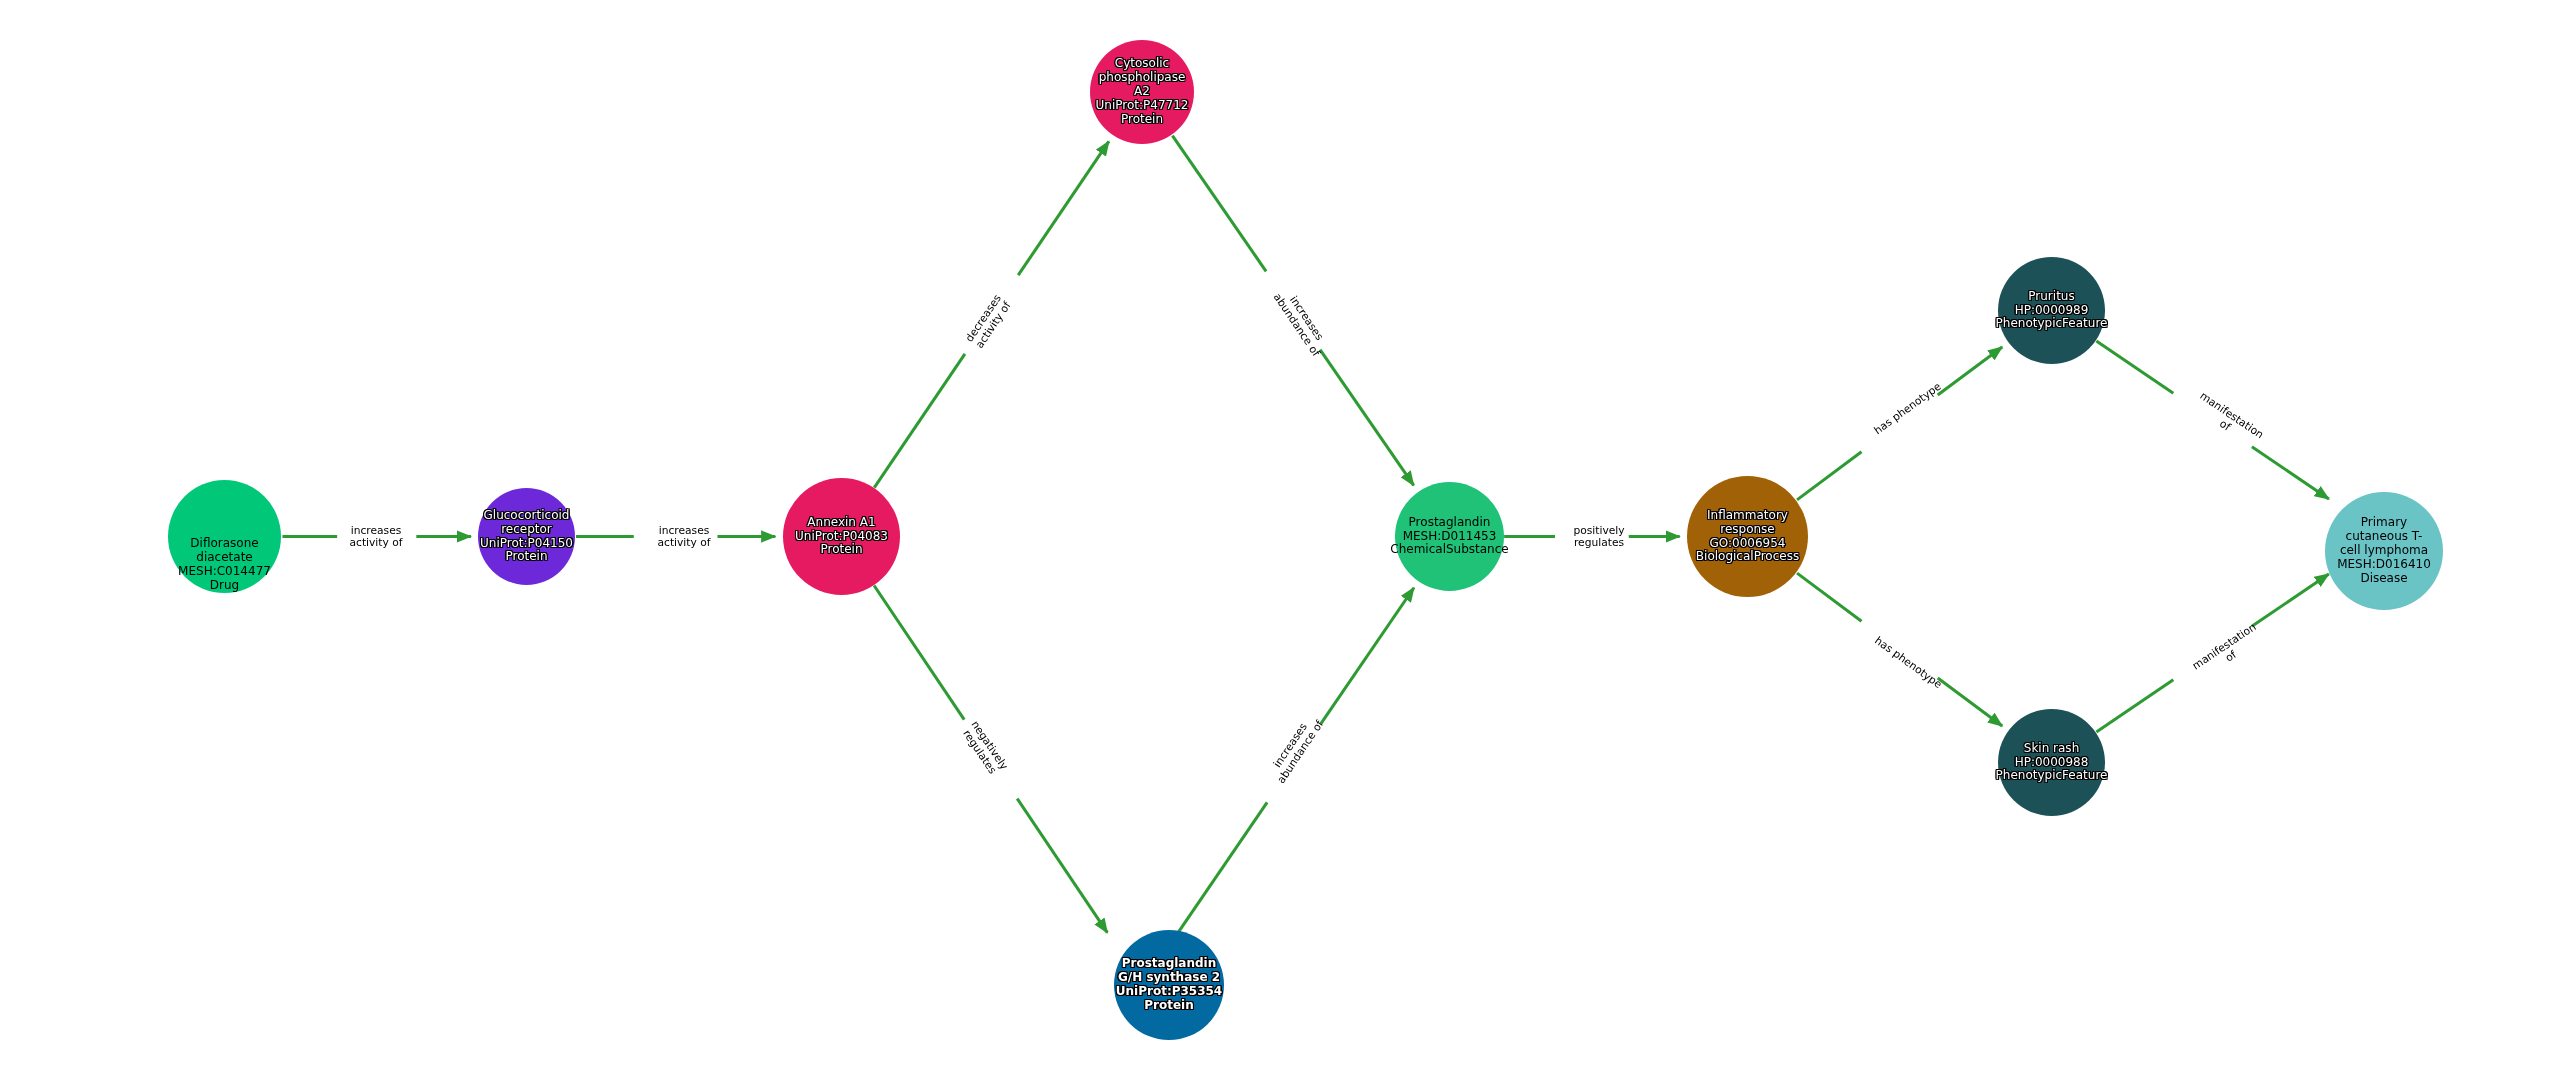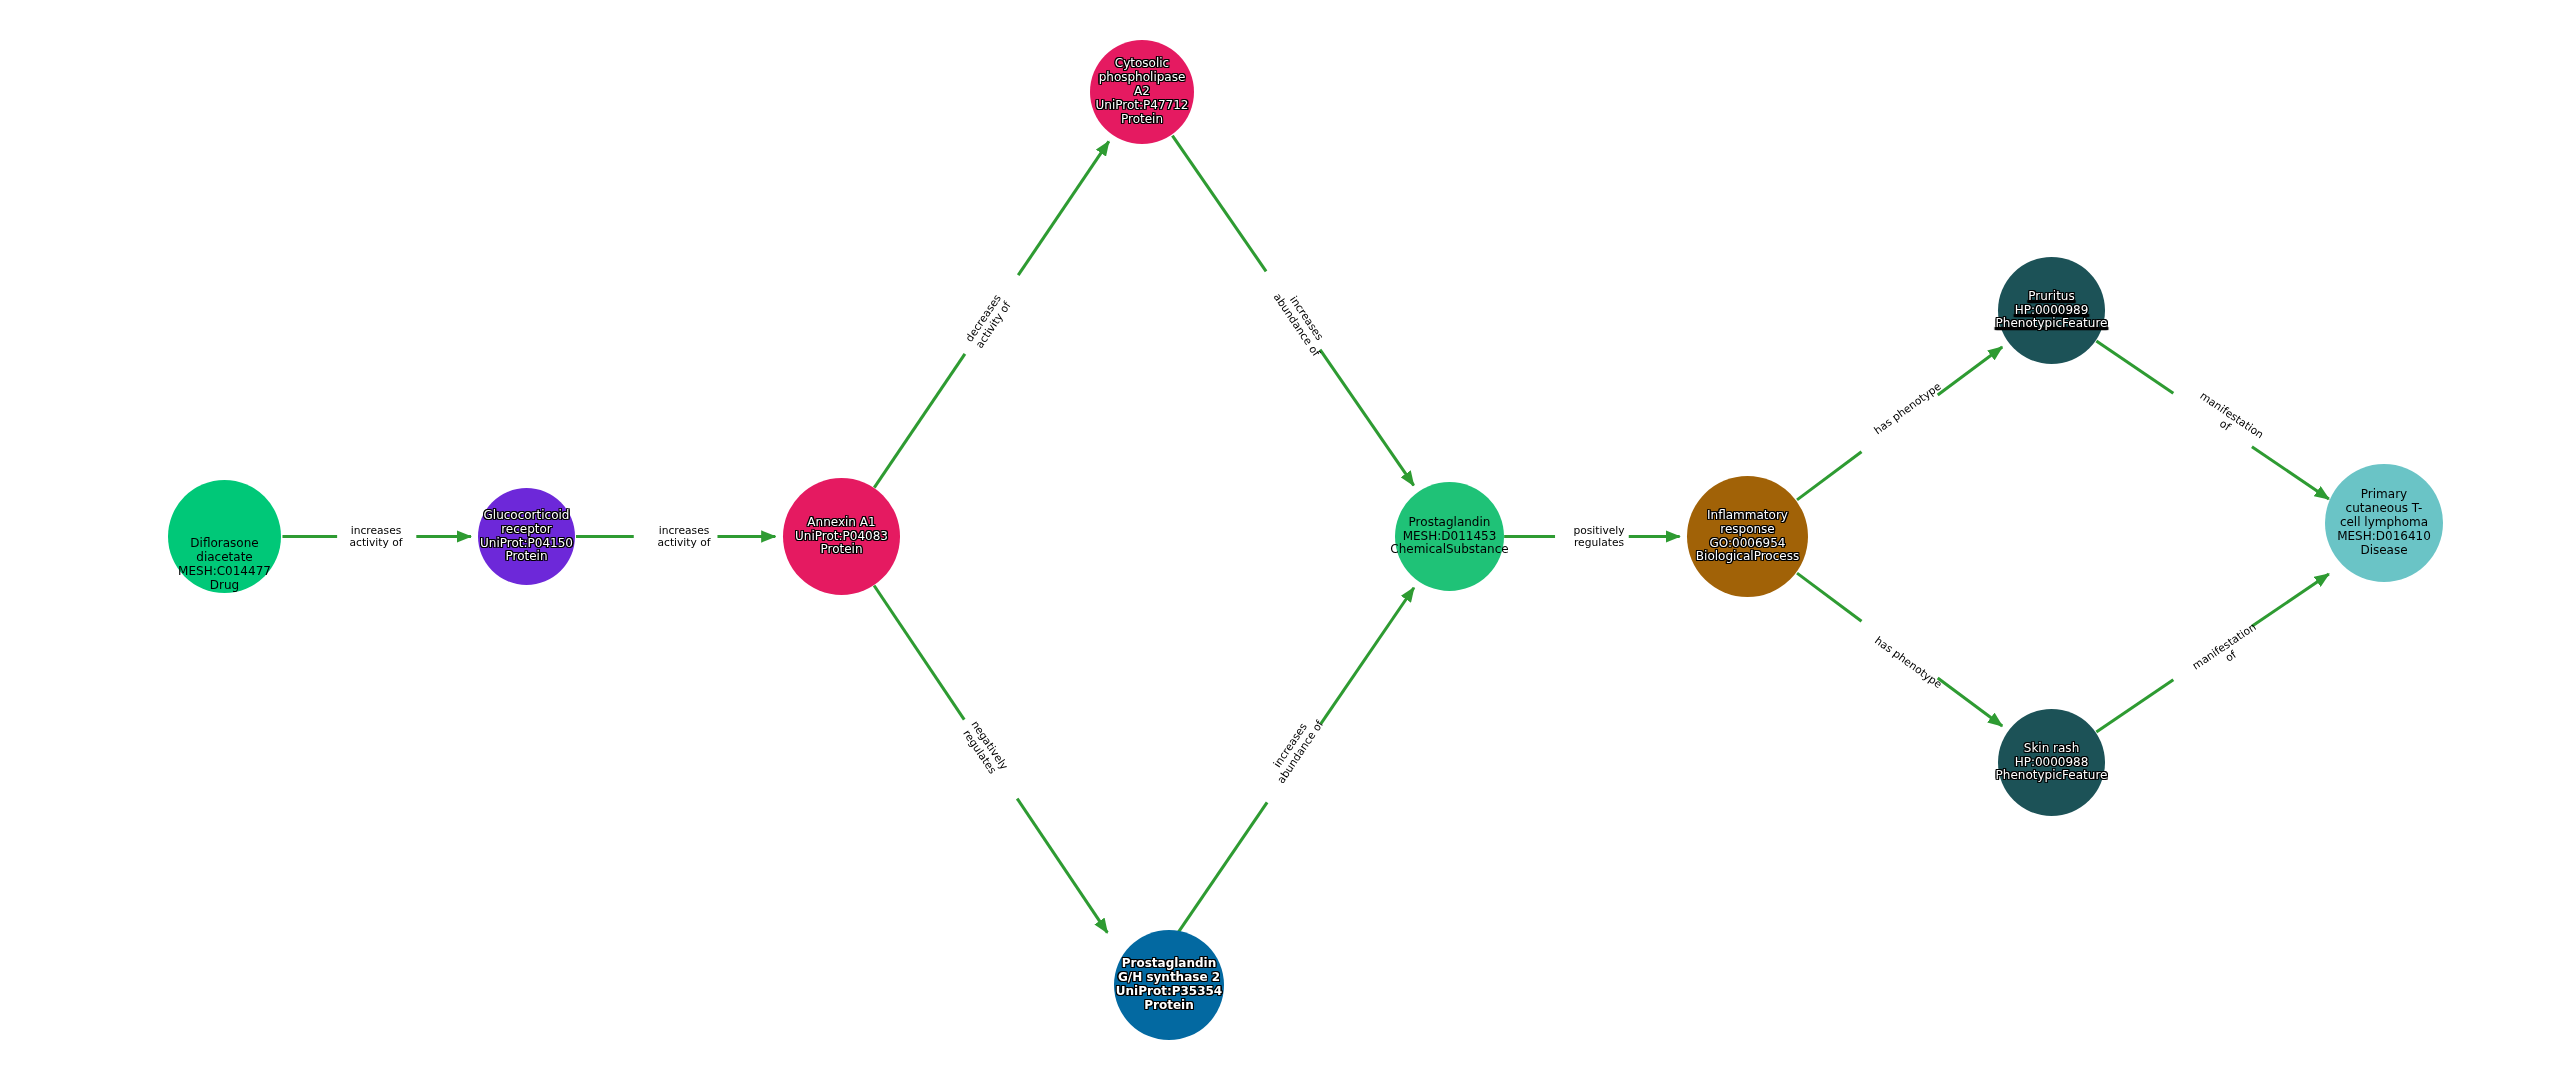--- a/index.html
+++ b/index.html
@@ -141,31 +141,31 @@
         <span class="node-label">Prostaglandin
 MESH:D011453
 ChemicalSubstance</span>
       </div>
       <div class="node dark" style="left: 1687px; top: 476px; width: 121px; height: 121px; background: #a16207;">
         <span class="node-label">Inflammatory
 response
 GO:0006954
 BiologicalProcess</span>
       </div>
-      <div class="node dark" style="left: 1998px; top: 257px; width: 107px; height: 107px; background: rgb(28, 82, 87); text-decoration: underline;">
+      <div class="node dark" style="left: 1998px; top: 257px; width: 107px; height: 107px; background: rgb(28, 82, 87);">
         <span class="node-label">Pruritus
 HP:0000989
 PhenotypicFeature</span>
       </div>
       <div class="node dark" style="left: 1998px; top: 709px; width: 107px; height: 107px; background: rgb(28, 82, 87);">
         <span class="node-label">Skin rash
 HP:0000988
 PhenotypicFeature</span>
       </div>
-      <div class="node light" style="left: 2325px; top: 464px; width: 118px; height: 118px; background: rgb(106, 196, 198);">
+      <div class="node light" style="left: 2325px; top: 492px; width: 118px; height: 118px; background: rgb(106, 196, 198);">
         <span class="node-label">Primary
 cutaneous T-
 cell lymphoma
 MESH:D016410
 Disease</span>
       </div>
     </div>
   <div id="edge-labels-group">
       <div class="edge-label" style="left: 376px; top: 537px; transform: translate(-50%, -50%) rotate(0deg);">increases
 activity of</div>

